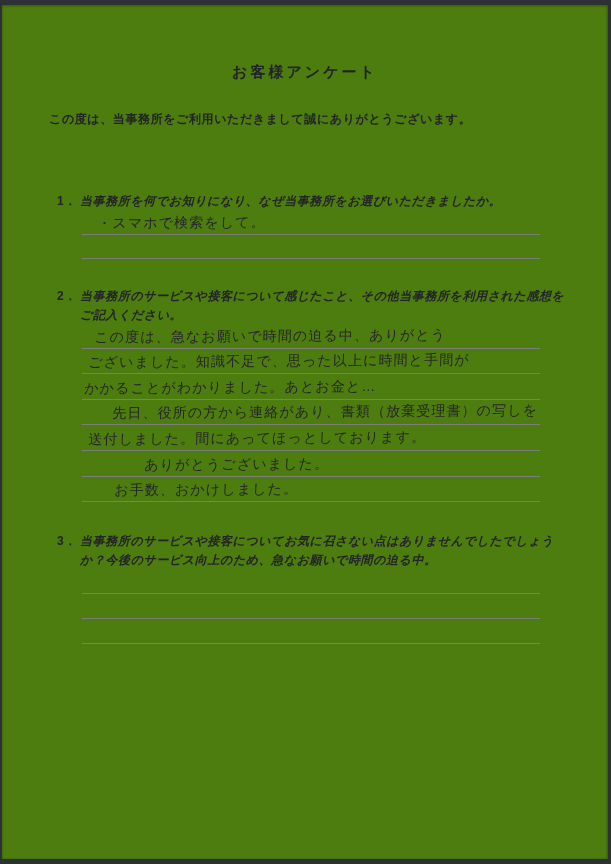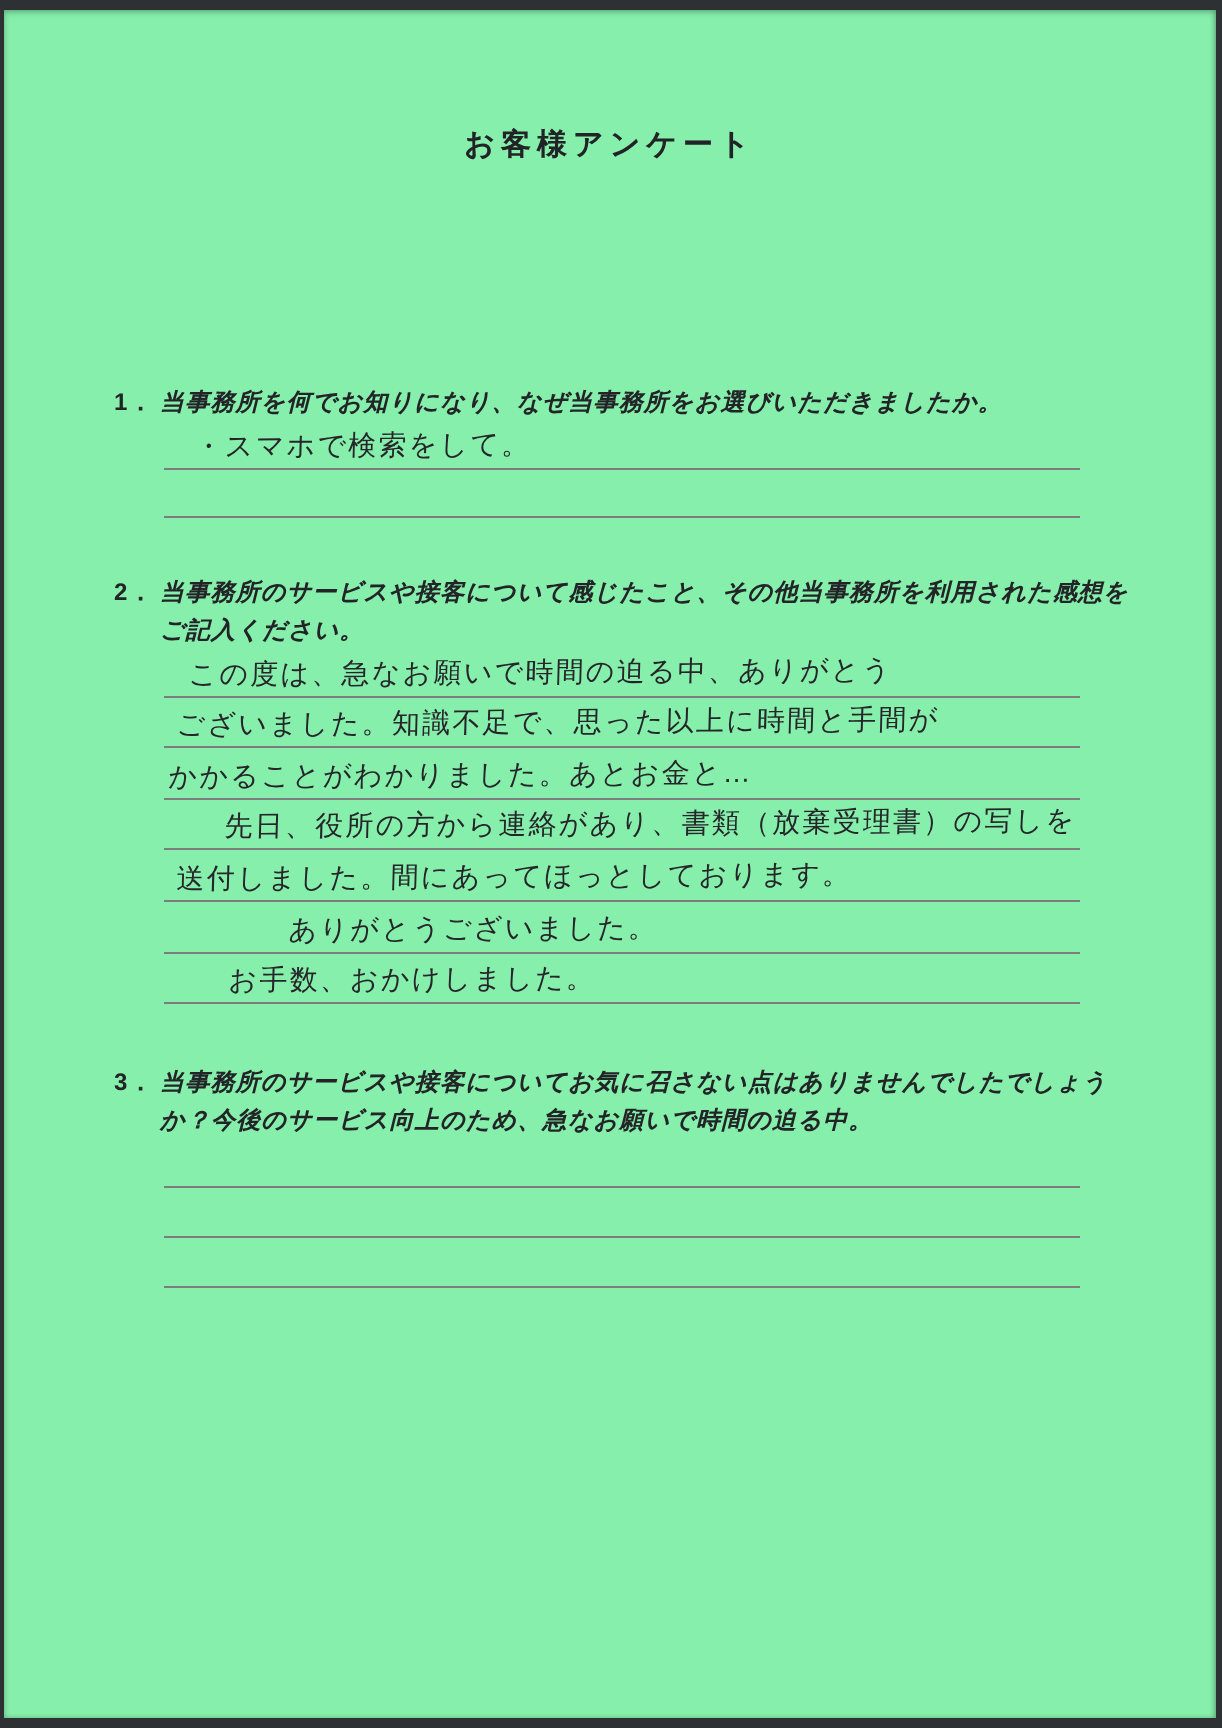--- a/index.html
+++ b/index.html
@@ -1,21 +1,21 @@
 <!DOCTYPE html>
 <html><head>
 <meta charset="utf-8">
 <style>
   html, body { margin: 0; padding: 0; background: #ffffff; }
   .scan {
     position: relative;
     width: 611px;
     height: 864px;
     box-sizing: border-box;
-    background: #86efac;
+    background: #4d7c0f;
     border-top: 5px solid #2e3134;
     border-bottom: 5px solid #2e3134;
     border-left: 2px solid #2e3134;
     border-right: 3px solid #2e3134;
     box-shadow: inset 0 1px 3px rgba(0,0,0,0.25), inset -1px 0 2px rgba(0,0,0,0.15);
     font-family: "Liberation Sans", "DejaVu Sans", sans-serif;
     color: #1b1b1b;
     overflow: hidden;
   }
   .title {
@@ -83,20 +83,21 @@
   .pos-q3-area  { top: 564px; }
 </style>
 </head>
 <body>
 
 <div class="scan">
 
   <h1 class="title">お客様アンケート</h1>
 
   <div class="intro">
+    <div>この度は、当事務所をご利用いただきまして誠にありがとうございます。</div>
   </div>
 
   <div class="question pos-q1">
     <span class="q-num">1．</span>
     <span class="q-text">当事務所を何でお知りになり、なぜ当事務所をお選びいただきましたか。</span>
   </div>
   <div class="answers pos-q1-area">
     <div class="a-line h24">
       <span class="hand ind-15">・スマホで検索をして。</span>
     </div>

